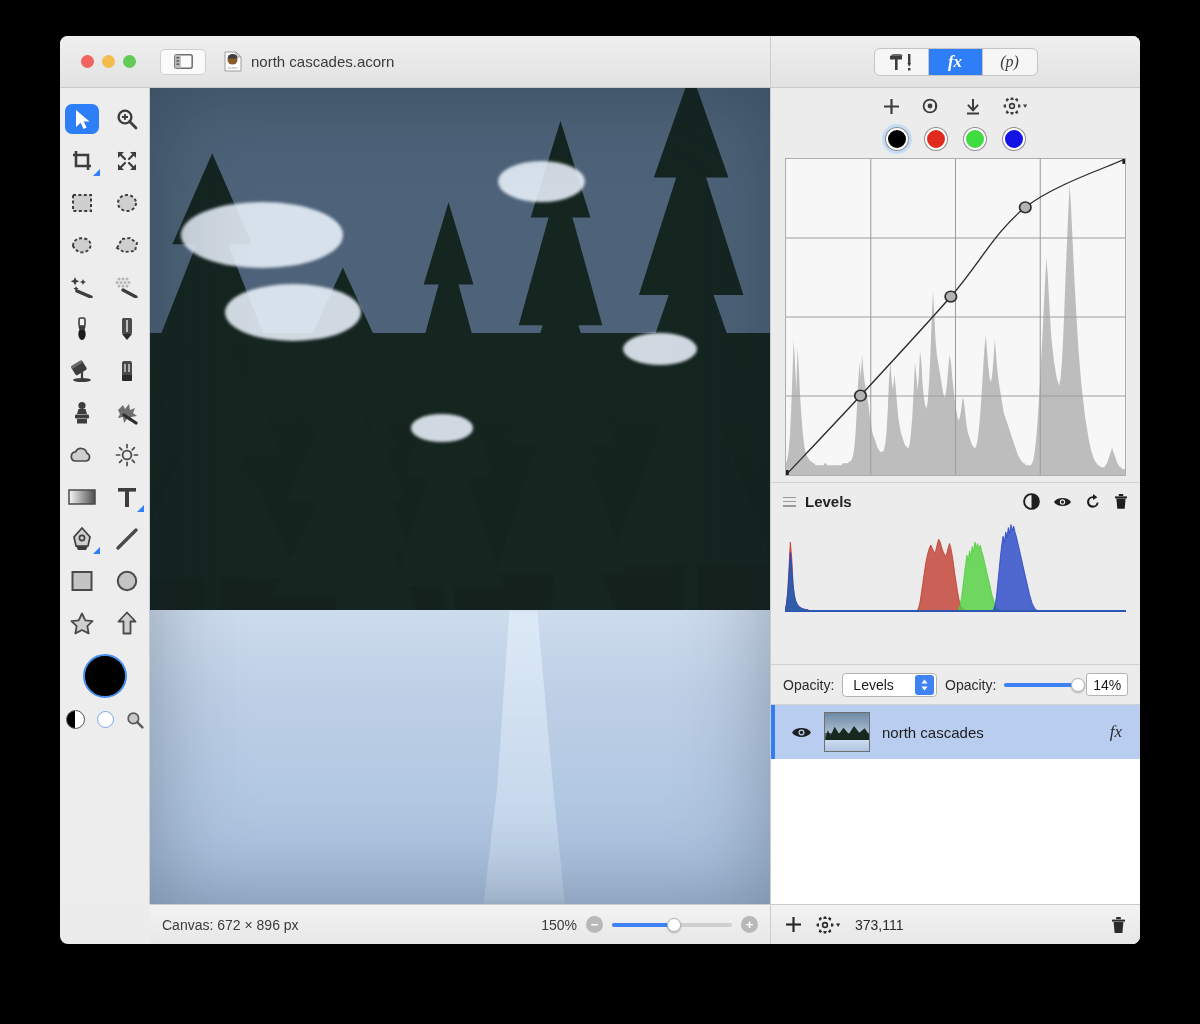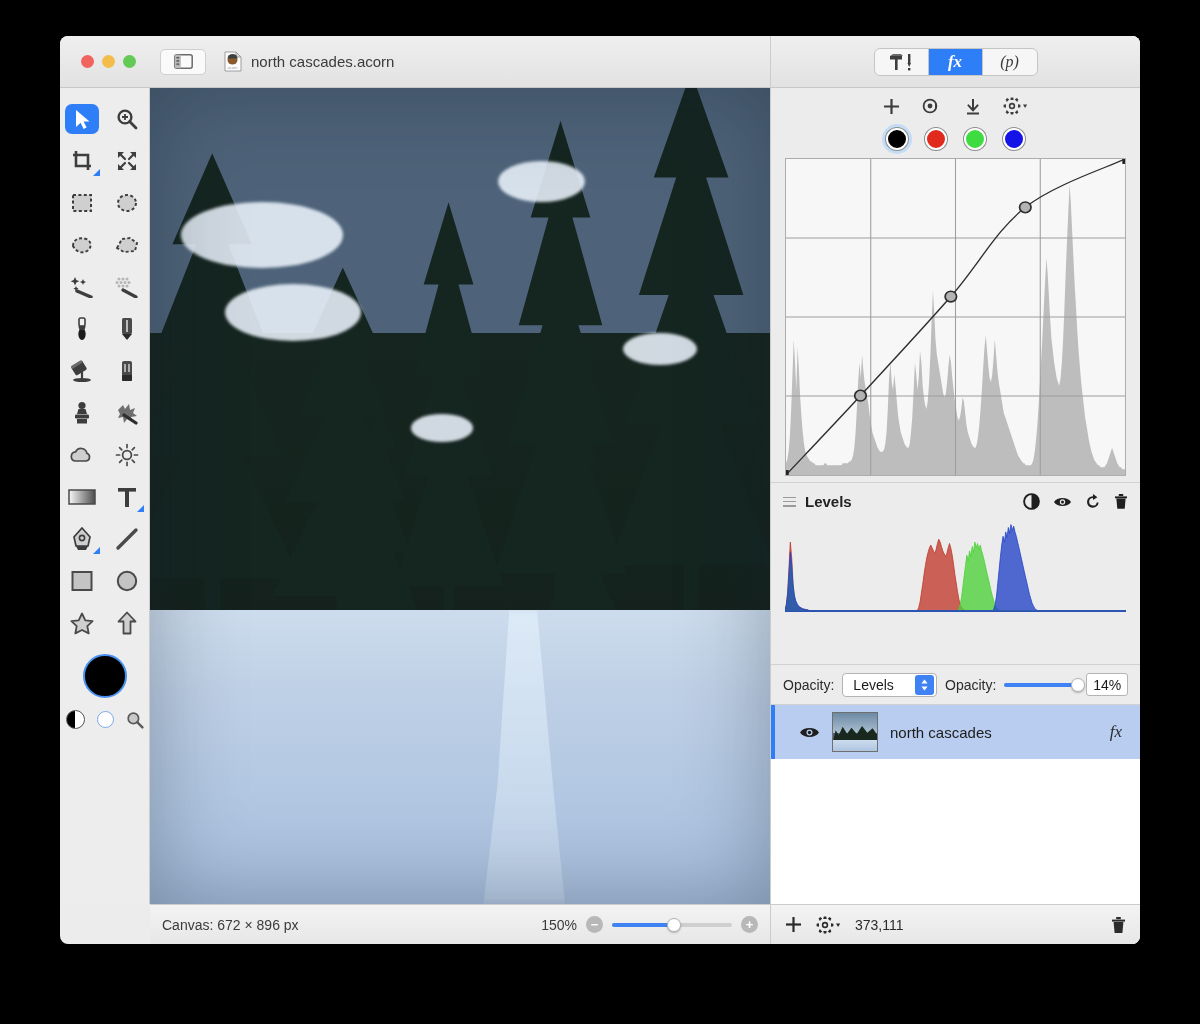--- a/index.html
+++ b/index.html
@@ -179,21 +179,21 @@
     width: 14px; height: 14px; border-radius: 50%; background: #fff;
     border: 1px solid #b4b4b4; box-shadow: 0 1px 2px rgba(0,0,0,.25); }
   .opct { width: 48px; height: 23px; background: #fff; border: 1px solid #b5b4b4;
     border-radius: 3px; font-size: 14px; color: #1a1a1a; display: flex;
     align-items: center; justify-content: center; }
 
   .layers {
     position: absolute; left: 0; right: 0; top: 668px; bottom: 40px;
     background: #fff; border-top: 1px solid #d2d1d1; }
   .layer-row { height: 54px; display: flex; align-items: center; gap: 12px;
-    padding-left: 24px; background: #b9cdf0; border-left: 4px solid #2e7ef7; }
+    padding-left: 16px; background: #b9cdf0; border-left: 4px solid #2e7ef7; }
   .thumb { width: 46px; height: 40px; border: 1.5px solid #6f6f6f; overflow: hidden;
     position: relative; background: #4e6379; }
   .layer-name { font-size: 15px; color: #1c1c1c; }
   .layer-fx { margin-left: auto; margin-right: 18px;
     font-family: "Liberation Serif", serif; font-style: italic; font-size: 17px; color: #2b2b2b; }
 
   .layerbar {
     position: absolute; left: 0; right: 0; bottom: 0; height: 40px;
     background: linear-gradient(#f4f3f3,#e8e7e7); border-top: 1px solid #cdcccc;
     display: flex; align-items: center; gap: 14px; padding: 0 14px; }

